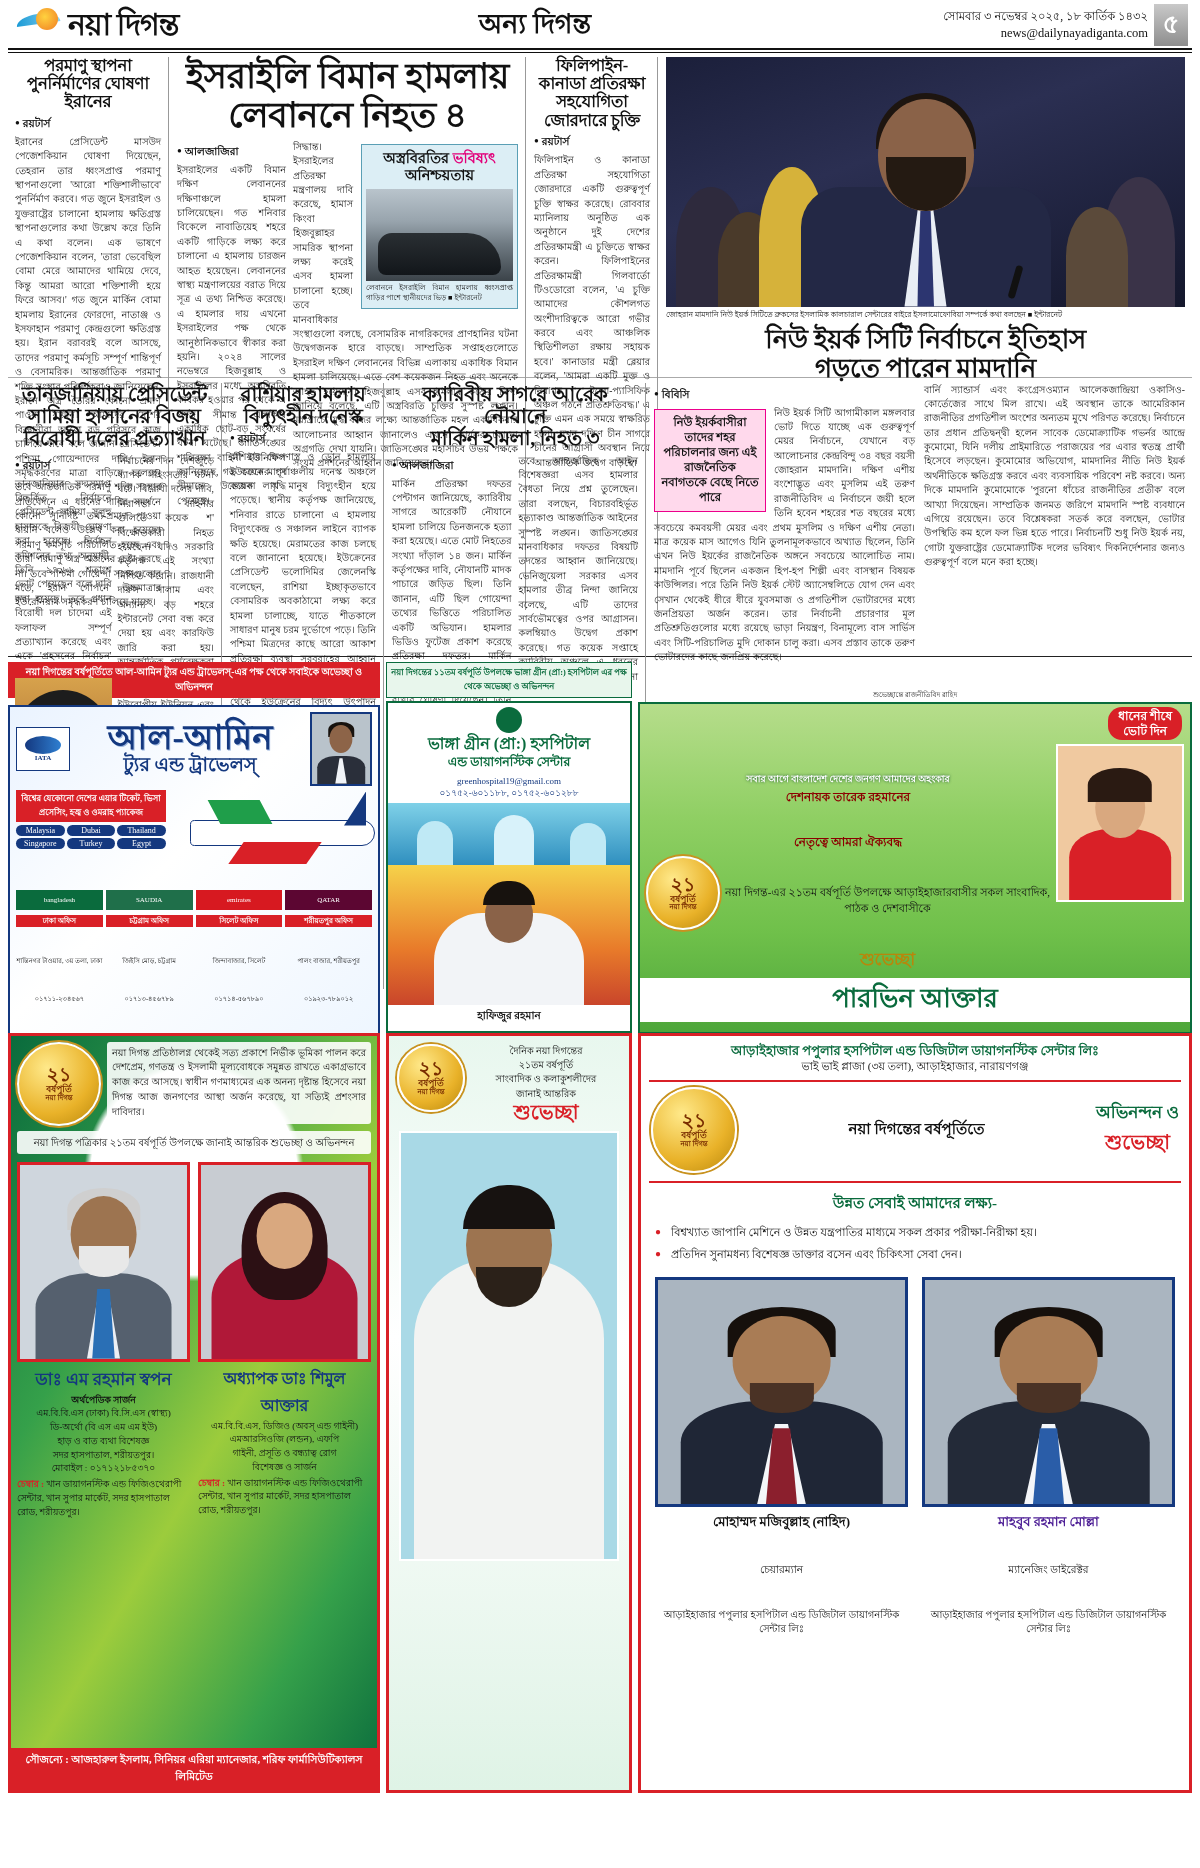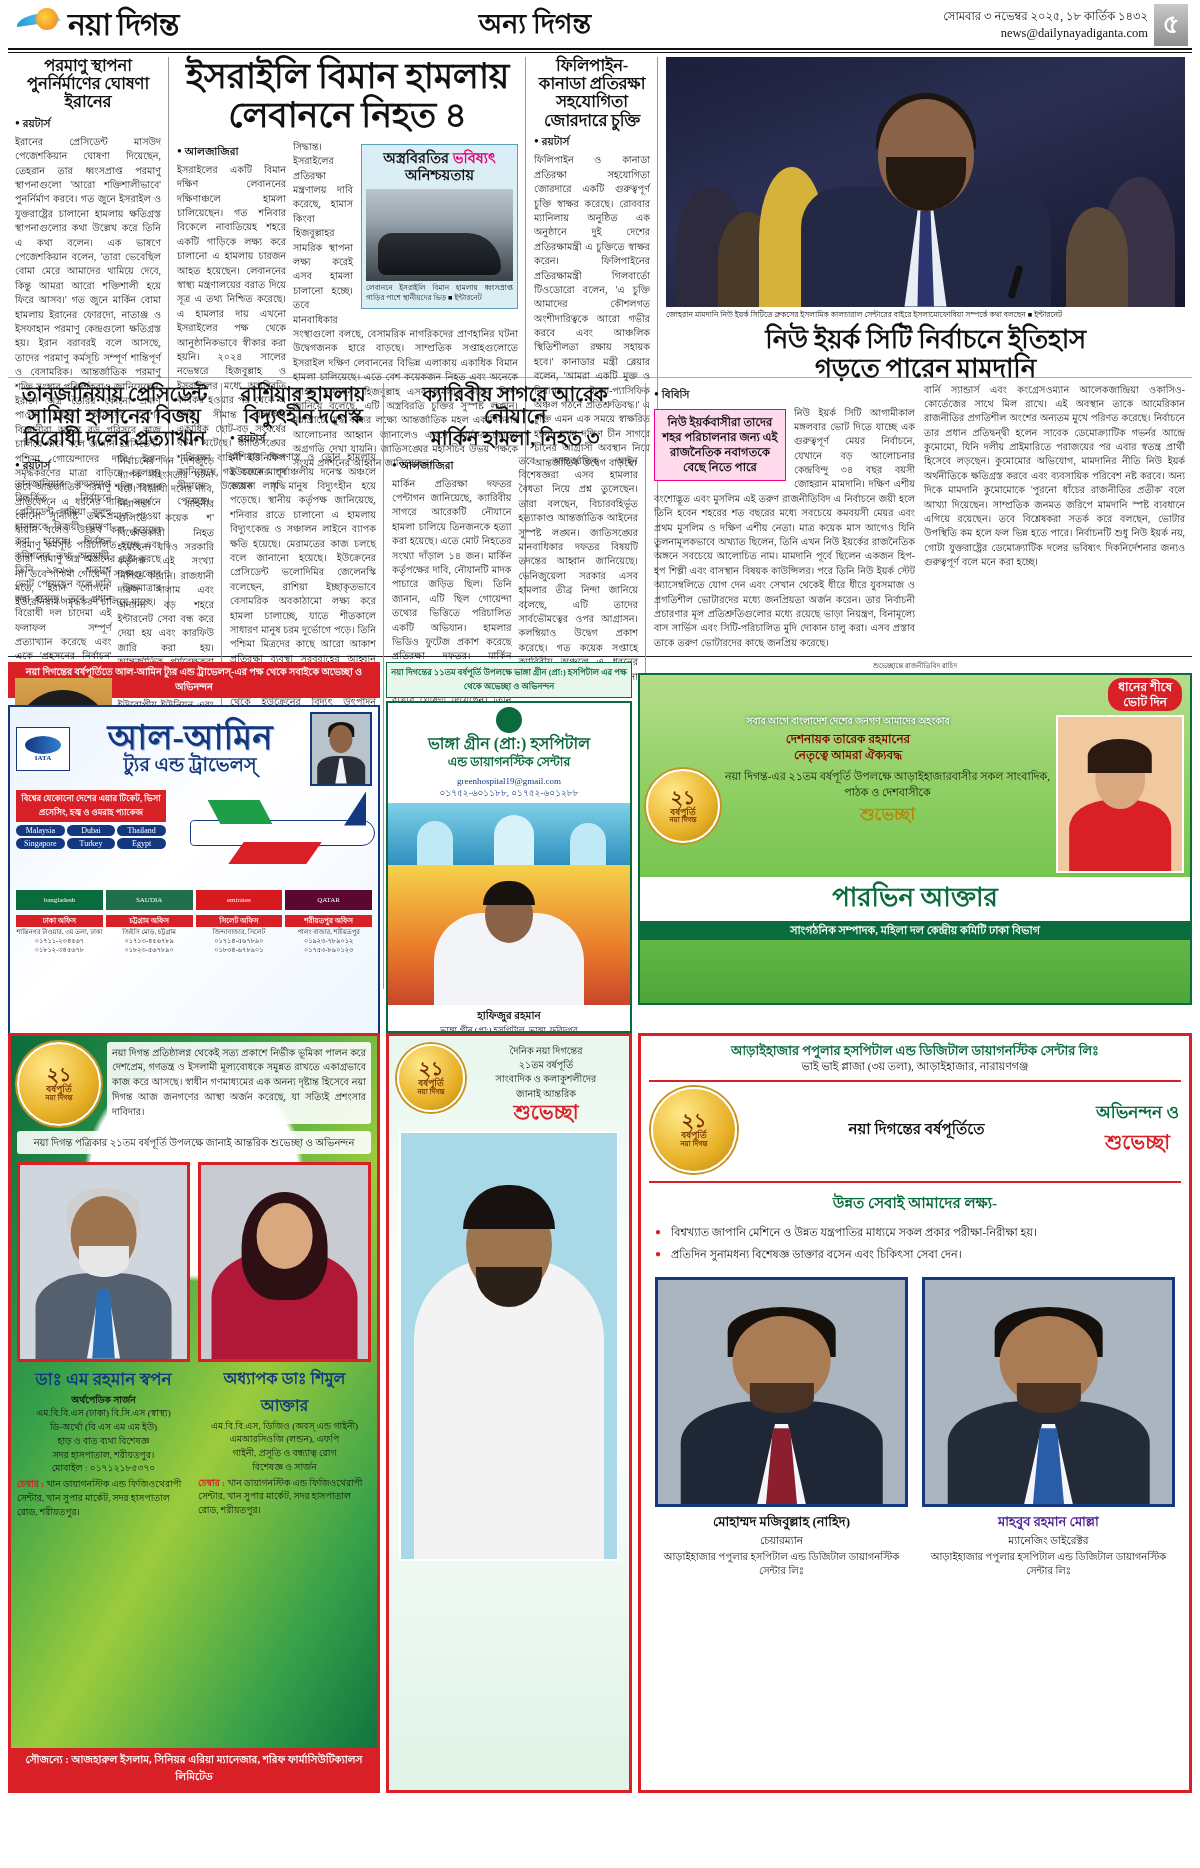--- a/index.html
+++ b/index.html
@@ -96,21 +96,21 @@
     transform:translateX(-50%); background:#232845; border-radius:40px 40px 0 0;}
   .mp-shirt { position:absolute; width:60px; height:110px; left:50%; bottom:0;
     transform:translateX(-50%); background:#e9eef5; clip-path:polygon(40% 0,60% 0,85% 100%,15% 100%); }
   .mp-tie { position:absolute; width:17px; height:96px; left:50%; bottom:0;
     transform:translateX(-50%); background:#2c3570; clip-path:polygon(20% 0,80% 0,100% 100%,0 100%); }
   .mp-mic { position:absolute; width:7px; height:34px; background:#111; right:32%; bottom:8px; border-radius:4px; transform:rotate(16deg);}
 
   .crowd-fig { position:absolute; bottom:0; border-radius:50% 50% 0 0; }
 
   .pink-note {
-    width:132px; float:left; margin:3px 8px 4px 0; border:1px solid #ec008c;
+    width:112px; float:left; margin:3px 8px 4px 0; border:1px solid #ec008c;
     background:#ffd9ec; padding:5px 6px; text-align:center;
     font-size:11.5px; font-weight:bold; line-height:1.32; color:#111;
   }
 
   
   .mid-grid { display:grid; grid-template-columns:213px 2px 160px 2px 260px 2px 1fr; }
   .portrait-lady {
     width:100%; height:125px; position:relative; overflow:hidden;
     background:linear-gradient(180deg,#d7a24c,#9c5f2a);
   }
@@ -179,21 +179,21 @@
   .hosp-points li::before{ content:"\25CF"; color:#d92027; position:absolute; left:0; top:0px; font-size:10px;}
   .hosp-goal{ color:#0a6b3d; font-weight:bold; font-size:15px; text-align:center; }
 
   .face-sq{ background:#b9c3cb; position:relative; overflow:hidden; }
   .f-head{position:absolute;left:50%;top:16%;transform:translateX(-50%);width:40%;height:40%;border-radius:50%;background:#8d6448;}
   .f-hair{position:absolute;left:50%;top:12%;transform:translateX(-50%);width:44%;height:22%;border-radius:50% 50% 0 0;background:#17120e;}
   .f-body{position:absolute;left:50%;bottom:0;transform:translateX(-50%);width:82%;height:40%;border-radius:40% 40% 0 0;background:#2a2f3a;}
   .f-shirt{position:absolute;left:50%;bottom:0;transform:translateX(-50%);width:26%;height:36%;background:#f1f4f8;clip-path:polygon(40% 0,60% 0,88% 100%,12% 100%);}
 
   .tiny { font-size:8.4px; line-height:1.4; }
-  .center { text-align:center; }
+  .center { text-align:center;margin-top:29px; }
   .bold { font-weight:bold; }
 </style>
 </head>
 <body>
 
 <div class="page">
 
   <div class="masthead">
     <div class="logo">
       <div class="logo-mark">

